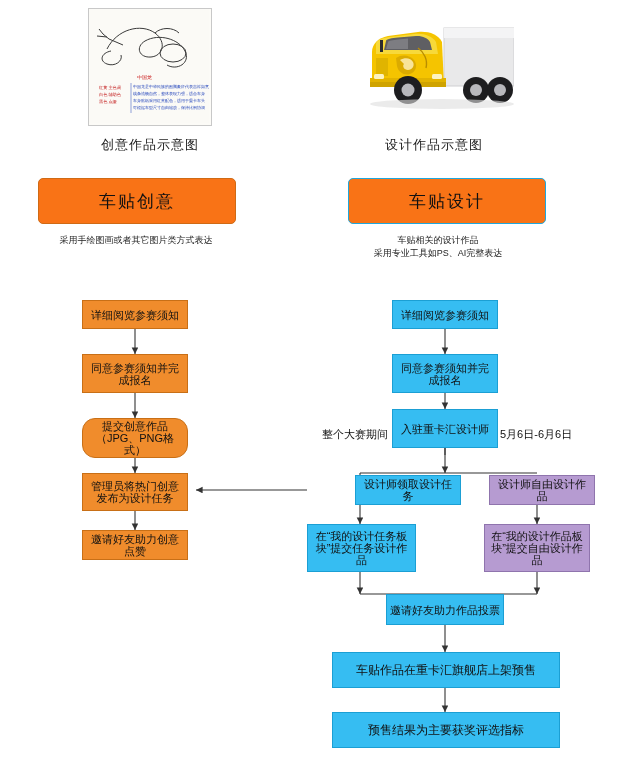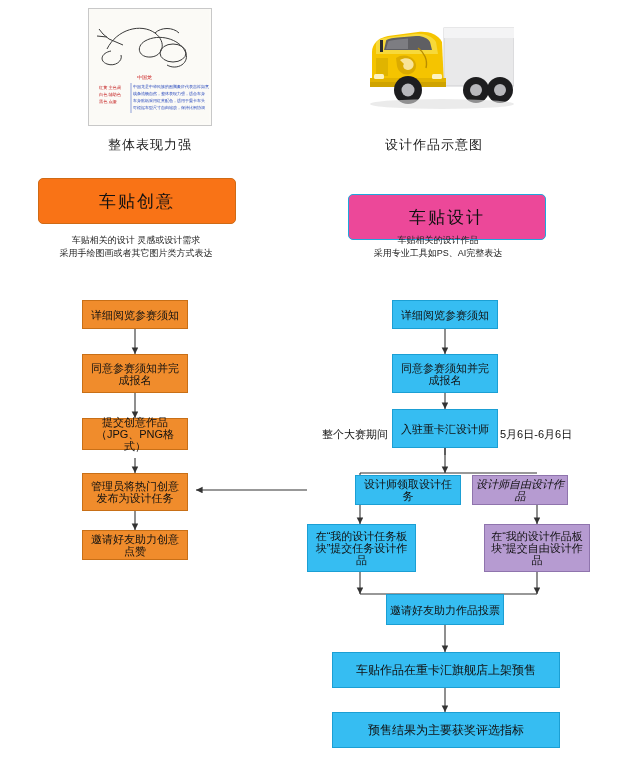--- a/index.html
+++ b/index.html
@@ -63,23 +63,22 @@
     color: #111;
     letter-spacing: 2px;
   }
   .banner-left {
     left: 38px; top: 178px; width: 196px;
     background: #f97316;
     border: 1px solid #cf6a15;
   }
   .banner-right {
     left: 348px; top: 178px; width: 196px;
-    background: #ec4899;
+    background: #f97316;
     border: 1px solid #1fa7dc;
-    margin-top: 16px;
   }
 
   
   .subdesc {
     position: absolute;
     text-align: center;
     font-size: 9px;
     color: #222;
     line-height: 13px;
   }
@@ -202,28 +201,27 @@
       <circle cx="124" cy="82" r="6" fill="#b8b8bc"></circle>
       <circle cx="148" cy="82" r="13" fill="#1d1d1f"></circle>
       <circle cx="148" cy="82" r="6" fill="#b8b8bc"></circle>
 
       <rect x="28" y="32" width="3" height="12" fill="#2b2b2d"></rect>
 
       <ellipse cx="90" cy="96" rx="72" ry="5" fill="#dddddd" opacity="0.6"></ellipse>
     </svg>
   </div>
 
-  <div class="caption cap-left">整体表现力强</div>
+  <div class="caption cap-left">创意作品示意图</div>
   <div class="caption cap-right">设计作品示意图</div>
 
   <div class="banner banner-left">车贴创意</div>
   <div class="banner banner-right">车贴设计</div>
 
   <div class="subdesc sub-left">
-    <div>车贴相关的设计 灵感或设计需求</div>
     <div>采用手绘图画或者其它图片类方式表达</div>
   </div>
   <div class="subdesc sub-right">
     <div>车贴相关的设计作品</div>
     <div>采用专业工具如PS、AI完整表达</div>
   </div>
 
   <svg class="links" xmlns="http://www.w3.org/2000/svg">
     <defs>
       <marker id="arrow" markerWidth="7" markerHeight="7" refX="6" refY="3" orient="auto">
@@ -256,32 +254,32 @@
 
       <path d="M445 448 L445 455"></path>
 
       <path d="M360 473 L537 473"></path>
       <path d="M360 594 L537 594"></path>
     </g>
   </svg>
 
   <div class="node node-orange" style="left:82px; top:300px; width:106px; height:29px;">详细阅览参赛须知</div>
   <div class="node node-orange" style="left:82px; top:354px; width:106px; height:39px;">同意参赛须知并完成报名</div>
-  <div class="node node-orange" style="left:82px; top:418px; width:106px; height:32px;">提交创意作品（JPG、PNG格式）</div>
+  <div class="node node-orange" style="left:82px; top:418px; width:106px; height:40px;border-radius:13px;">提交创意作品（JPG、PNG格式）</div>
   <div class="node node-orange" style="left:82px; top:473px; width:106px; height:38px;">管理员将热门创意发布为设计任务</div>
   <div class="node node-orange" style="left:82px; top:530px; width:106px; height:30px;">邀请好友助力创意点赞</div>
 
   <div class="node node-blue" style="left:392px; top:300px; width:106px; height:29px;">详细阅览参赛须知</div>
   <div class="node node-blue" style="left:392px; top:354px; width:106px; height:39px;">同意参赛须知并完成报名</div>
   <div class="node node-blue" style="left:392px; top:409px; width:106px; height:39px;">入驻重卡汇设计师</div>
 
   <div class="node node-blue" style="left:307px; top:475px; width:106px; height:30px;margin-left:48px;">设计师领取设计任务</div>
   <div class="node node-blue" style="left:307px; top:524px; width:109px; height:48px;">在“我的设计任务板块”提交任务设计作品</div>
 
-  <div class="node node-purple" style="left:472px; top:475px; width:96px; height:30px;font-style:italic;">设计师自由设计作品</div>
+  <div class="node node-purple" style="left:489px; top:475px; width:106px; height:30px;">设计师自由设计作品</div>
   <div class="node node-purple" style="left:484px; top:524px; width:106px; height:48px;">在“我的设计作品板块”提交自由设计作品</div>
 
   <div class="node node-blue" style="left:386px; top:594px; width:118px; height:31px;">邀请好友助力作品投票</div>
   <div class="node node-blue" style="left:332px; top:652px; width:228px; height:36px; font-size:12px;">车贴作品在重卡汇旗舰店上架预售</div>
   <div class="node node-blue" style="left:332px; top:712px; width:228px; height:36px; font-size:12px;">预售结果为主要获奖评选指标</div>
 
   <div class="flabel" style="left:322px; top:427px;">整个大赛期间</div>
   <div class="flabel" style="left:500px; top:427px;">5月6日-6月6日</div>
 
 </div>

